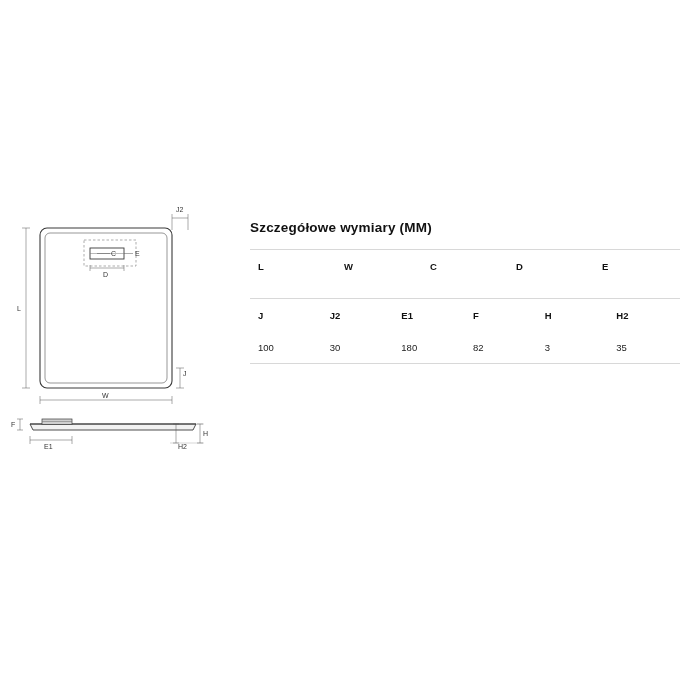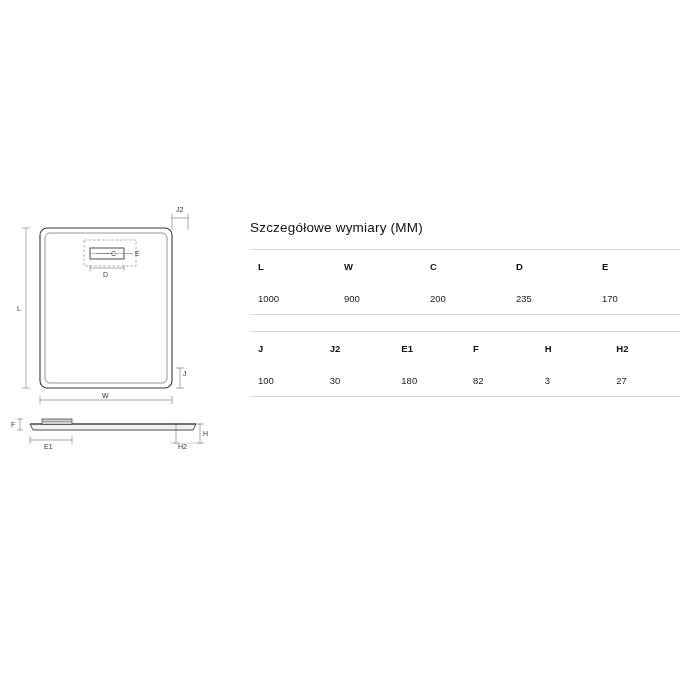--- a/index.html
+++ b/index.html
@@ -35,21 +35,21 @@
 
   
   #spec-panel {
     position: absolute;
     left: 250px;
     top: 220px;
     width: 430px;
   }
   #spec-title {
     font-size: 13.5px;
-    font-weight: normal;
+    font-weight: bold;
     color: #111111;
     letter-spacing: 0.2px;
     margin: 0 0 14px 0;
   }
   table.spec-table {
     width: 100%;
     border-collapse: collapse;
     table-layout: fixed;
   }
   table.spec-table td {
@@ -158,27 +158,20 @@
 
   <table class="spec-table">
     <tbody>
       <tr class="head-row">
         <td>L</td>
         <td>W</td>
         <td>C</td>
         <td>D</td>
         <td>E</td>
       </tr>
-      <tr class="value-row">
-        <td>1000</td>
-        <td>900</td>
-        <td>200</td>
-        <td>235</td>
-        <td>170</td>
-      </tr>
     </tbody>
   </table>
 
   <div class="table-gap"></div>
 
   <table class="spec-table">
     <tbody>
       <tr class="head-row">
         <td>J</td>
         <td>J2</td>
@@ -186,17 +179,17 @@
         <td>F</td>
         <td>H</td>
         <td>H2</td>
       </tr>
       <tr class="value-row">
         <td>100</td>
         <td>30</td>
         <td>180</td>
         <td>82</td>
         <td>3</td>
-        <td>27</td>
+        <td>35</td>
       </tr>
     </tbody>
   </table>
 </div>
 
 </body></html>

